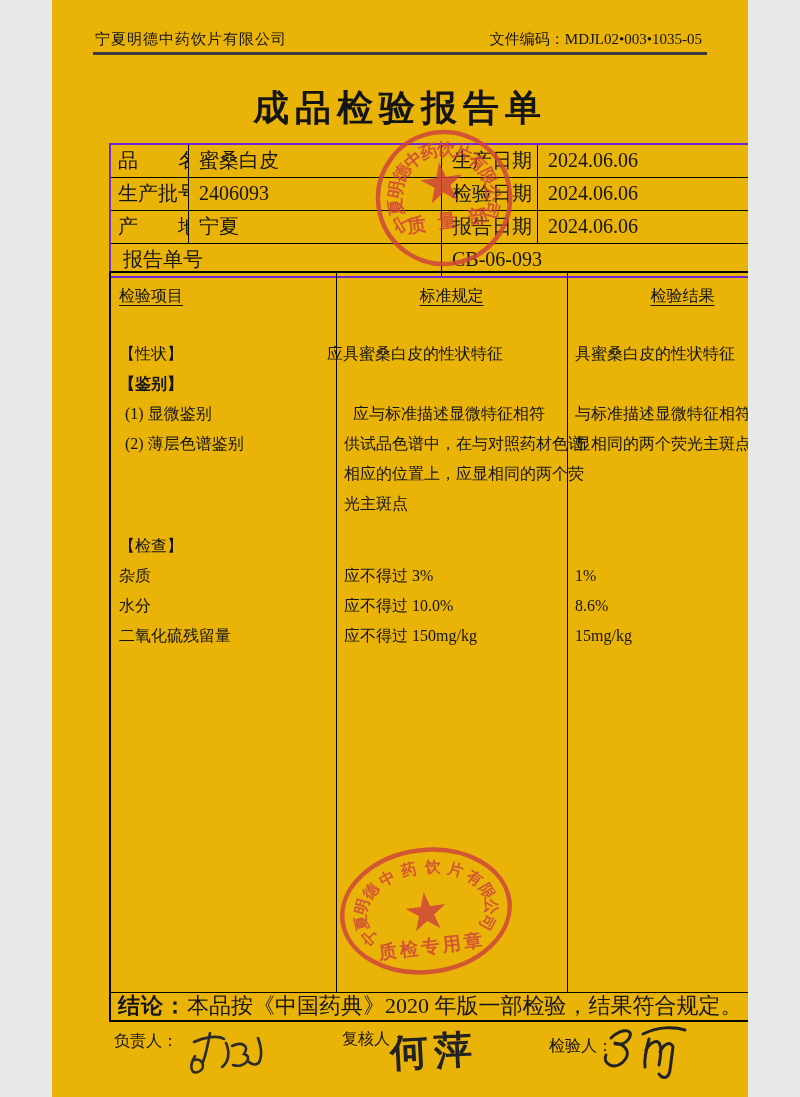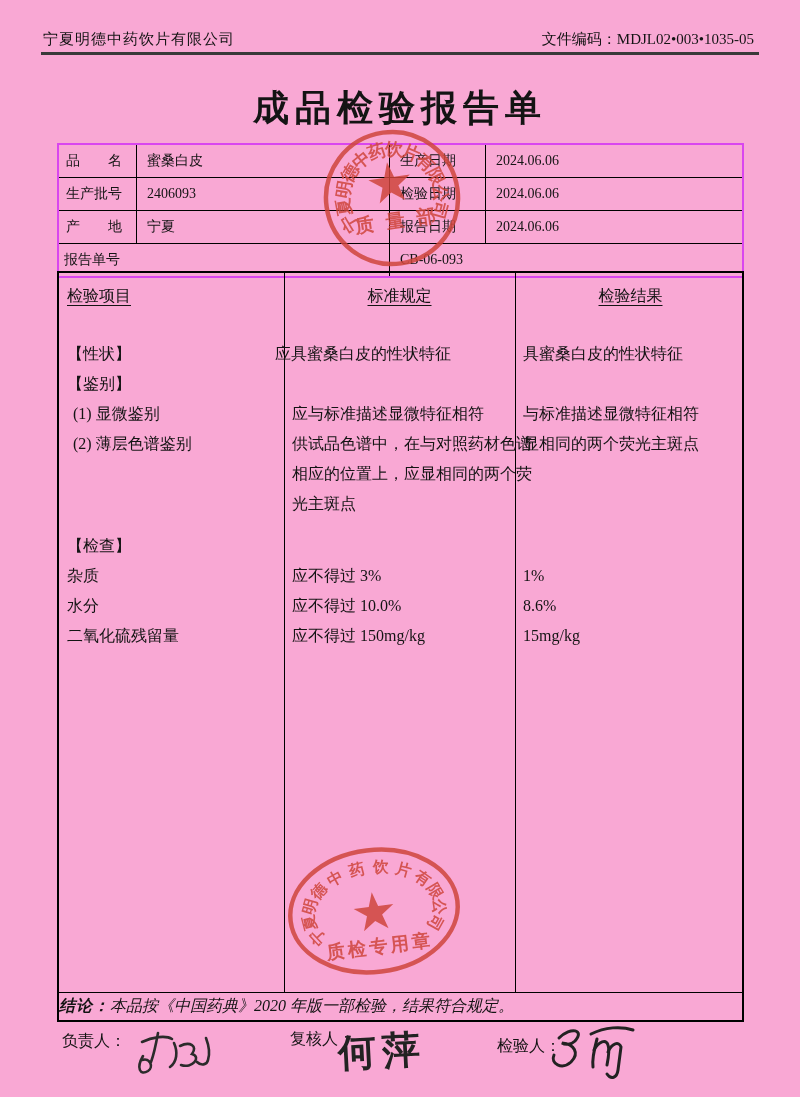--- a/index.html
+++ b/index.html
@@ -1,52 +1,52 @@
 <!DOCTYPE html>
 <html><head>
 <meta charset="utf-8">
 <style>
   html,body{margin:0;padding:0;background:#e8e8e8;}
   .page{
-    position:relative;width:800px;height:1097px;background:#f9a8d4;
+    position:relative;width:696px;height:1097px;background:#eab308;
     font-family:"Liberation Serif","DejaVu Serif",serif;color:#141414;
     overflow:hidden;margin:0 auto;
   }
   
   .hdr-left{position:absolute;left:43px;top:30px;font-size:15px;letter-spacing:1px;}
   .hdr-right{position:absolute;right:46px;top:30px;font-size:15px;}
   .hdr-rule{position:absolute;left:41px;right:41px;top:52px;height:3px;background:#3a3a3a;}
   
   .title{position:absolute;left:0;top:84px;width:100%;text-align:center;
     font-size:36px;font-weight:bold;letter-spacing:6px;}
   
   .info-table{position:absolute;left:57px;top:143px;width:687px;
-    border:2px solid #d946ef;box-sizing:border-box;font-size:14px;background:transparent;}
+    border:2px solid #6d28d9;box-sizing:border-box;font-size:20px;background:transparent;}
   .it-row{display:flex;height:32px;border-bottom:1px solid #000;}
   .it-row.last{border-bottom:none;}
   .cell{box-sizing:border-box;line-height:31px;white-space:nowrap;overflow:hidden;}
   .cell.lab{width:78px;padding-left:7px;border-right:1px solid #000;}
   .cell.val{width:253px;padding-left:10px;border-right:1px solid #000;}
   .cell.lab2{width:96px;padding-left:10px;border-right:1px solid #000;}
   .cell.val2{flex:1;padding-left:10px;}
-  .cell.labwide{width:331px;padding-left:5px;border-right:1px solid #000;}
+  .cell.labwide{width:331px;padding-left:12px;border-right:1px solid #000;}
   .cell.valwide{flex:1;padding-left:10px;}
   
   .main-table{position:absolute;left:57px;top:271px;width:687px;height:722px;
     border:2px solid #000;border-bottom-width:1px;box-sizing:border-box;font-size:16px;}
   .vline{position:absolute;top:0;bottom:0;width:1px;background:#000;}
   .v1{left:225px;}
   .v2{left:456px;}
   .ln{position:absolute;height:30px;line-height:30px;white-space:nowrap;}
   .hd u, .hd2 u{text-decoration:underline;text-underline-offset:4px;}
   .hd2{text-align:center;}
   
   .conclusion{position:absolute;left:57px;top:992px;width:687px;height:30px;
     border:2px solid #000;border-top:none;box-sizing:border-box;
-    line-height:27px;font-size:16px;font-style:italic;}
+    line-height:27px;padding-left:7px;font-size:22px;}
   .conclusion b{letter-spacing:1px;}
   
   .sig-label{position:absolute;font-size:16px;}
   .sig-svg{position:absolute;}
   .sig-name{position:absolute;font-size:38px;font-weight:600;transform:rotate(-3deg);
     color:#222;letter-spacing:6px;}
   
   .stamp{position:absolute;opacity:0.84;}
 </style>
 </head>
@@ -84,31 +84,31 @@
       <div class="cell valwide">CB-06-093</div>
     </div>
   </div>
 
   <div class="main-table">
     <div class="vline v1"></div>
     <div class="vline v2"></div>
 
     <div class="ln hd" style="left:8px;top:8px;"><u>检验项目</u></div>
     <div class="ln" style="left:8px;top:66px;">【性状】</div>
-    <div class="ln" style="left:8px;top:96px;">【鉴别】</div>
+    <div class="ln" style="left:8px;top:96px;font-weight:bold;">【鉴别】</div>
     <div class="ln" style="left:14px;top:126px;">(1) 显微鉴别</div>
     <div class="ln" style="left:14px;top:156px;">(2) 薄层色谱鉴别</div>
     <div class="ln" style="left:8px;top:258px;">【检查】</div>
     <div class="ln" style="left:8px;top:288px;">杂质</div>
     <div class="ln" style="left:8px;top:318px;">水分</div>
     <div class="ln" style="left:8px;top:348px;">二氧化硫残留量</div>
 
     <div class="ln hd2" style="left:225px;width:231px;top:8px;"><u>标准规定</u></div>
     <div class="ln" style="left:216px;top:66px;">应具蜜桑白皮的性状特征</div>
-    <div class="ln" style="left:233px;top:126px;text-align:center;">应与标准描述显微特征相符</div>
+    <div class="ln" style="left:242px;top:126px;text-align:center;">应与标准描述显微特征相符</div>
     <div class="ln" style="left:233px;top:156px;">供试品色谱中，在与对照药材色谱</div>
     <div class="ln" style="left:233px;top:186px;">相应的位置上，应显相同的两个荧</div>
     <div class="ln" style="left:233px;top:216px;">光主斑点</div>
     <div class="ln" style="left:233px;top:288px;">应不得过 3%</div>
     <div class="ln" style="left:233px;top:318px;">应不得过 10.0%</div>
     <div class="ln" style="left:233px;top:348px;">应不得过 150mg/kg</div>
 
     <div class="ln hd2" style="left:456px;width:231px;top:8px;"><u>检验结果</u></div>
     <div class="ln" style="left:464px;top:66px;text-align:center;">具蜜桑白皮的性状特征</div>
     <div class="ln" style="left:464px;top:126px;">与标准描述显微特征相符</div>

